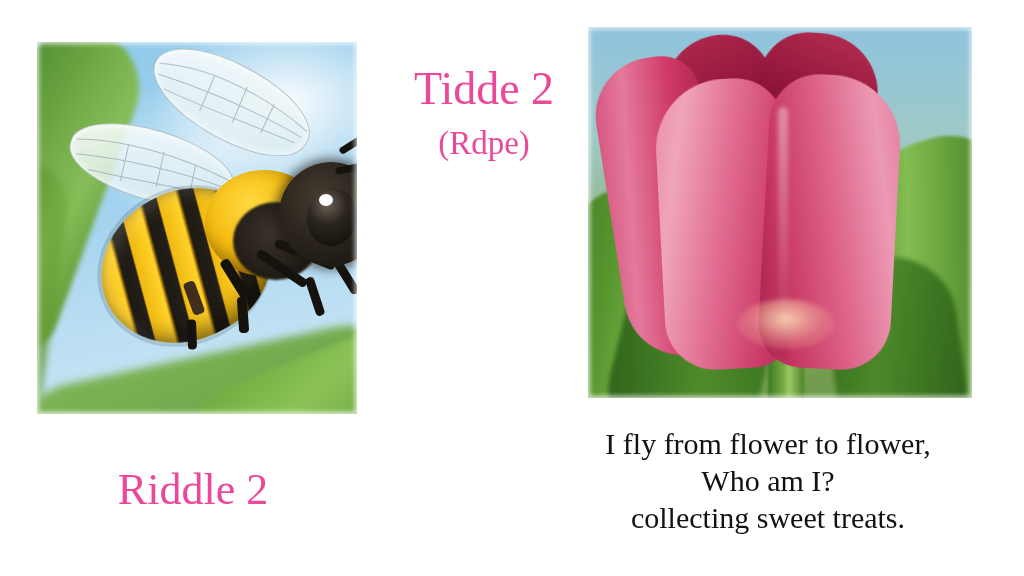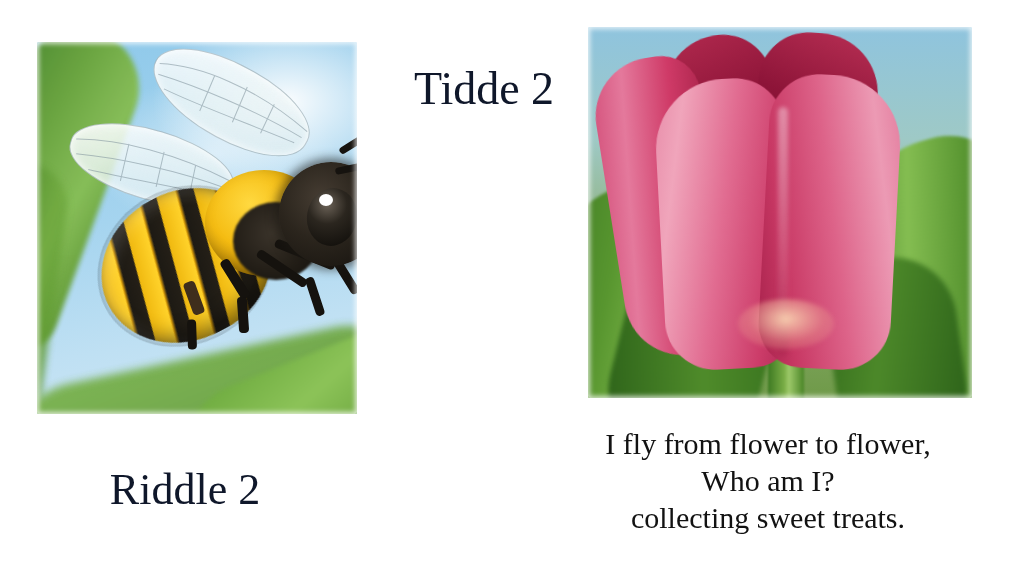--- a/index.html
+++ b/index.html
@@ -307,37 +307,37 @@
     left: 150px; top: 272px;
     width: 96px; height: 50px;
     border-radius: 50%;
     background: radial-gradient(ellipse at 50% 40%, rgba(255,228,186,0.85) 0%, rgba(241,170,150,0.35) 55%, rgba(200,60,100,0) 100%);
     filter: blur(2px);
   }
 
   
   .txt {
     position: absolute;
-    color: #0f172a;
+    color: #ec4899;
     text-align: center;
     white-space: nowrap;
     line-height: 1.0;
   }
   #title-text {
     left: 374px; top: 66px;
     width: 220px;
     font-size: 46px;
   }
   #subtitle-text {
     left: 374px; top: 127px;
     width: 220px;
     font-size: 33px;
   }
   #caption-text {
-    left: 52px; top: 468px;
+    left: 60px; top: 468px;
     width: 266px;
     font-size: 44px;
   }
   #riddle-text {
     position: absolute;
     left: 556px; top: 425px;
     width: 424px;
     color: #121212;
     text-align: center;
     font-size: 30px;
@@ -419,20 +419,21 @@
     <div class="petal" id="tulip-petal-far-left"></div>
     <div class="petal" id="tulip-petal-far-right"></div>
     <div class="petal" id="tulip-petal-front-left"></div>
     <div class="petal" id="tulip-petal-front-right"></div>
     <div class="petal" id="tulip-petal-center-seam"></div>
     <div id="tulip-base-glow"></div>
   </div>
 
   <div class="txt" id="title-text">Tidde 2</div>
 
+  <div class="txt" id="subtitle-text">(Rdpe)</div>
 
   <div class="txt" id="caption-text">Riddle 2</div>
 
   <div id="riddle-text">
     <div>I fly from flower to flower,</div>
     <div>Who am I?</div>
     <div>collecting sweet treats.</div>
   </div>
 
 </div>

